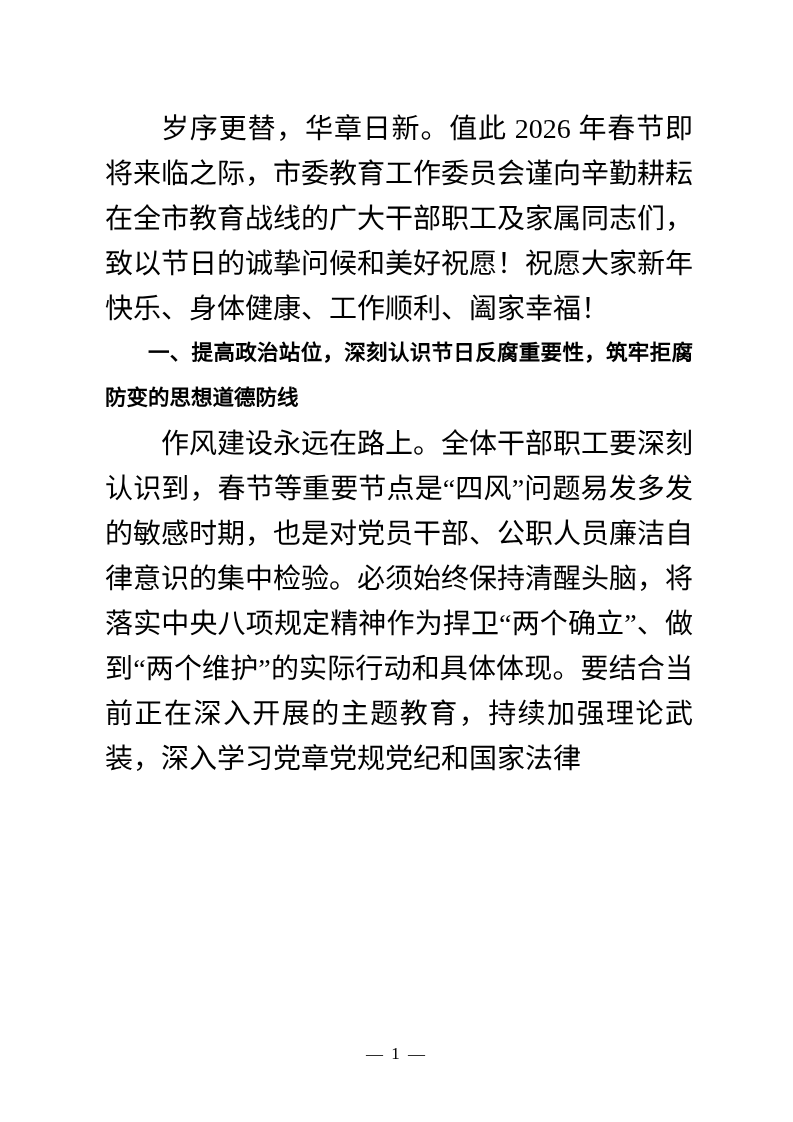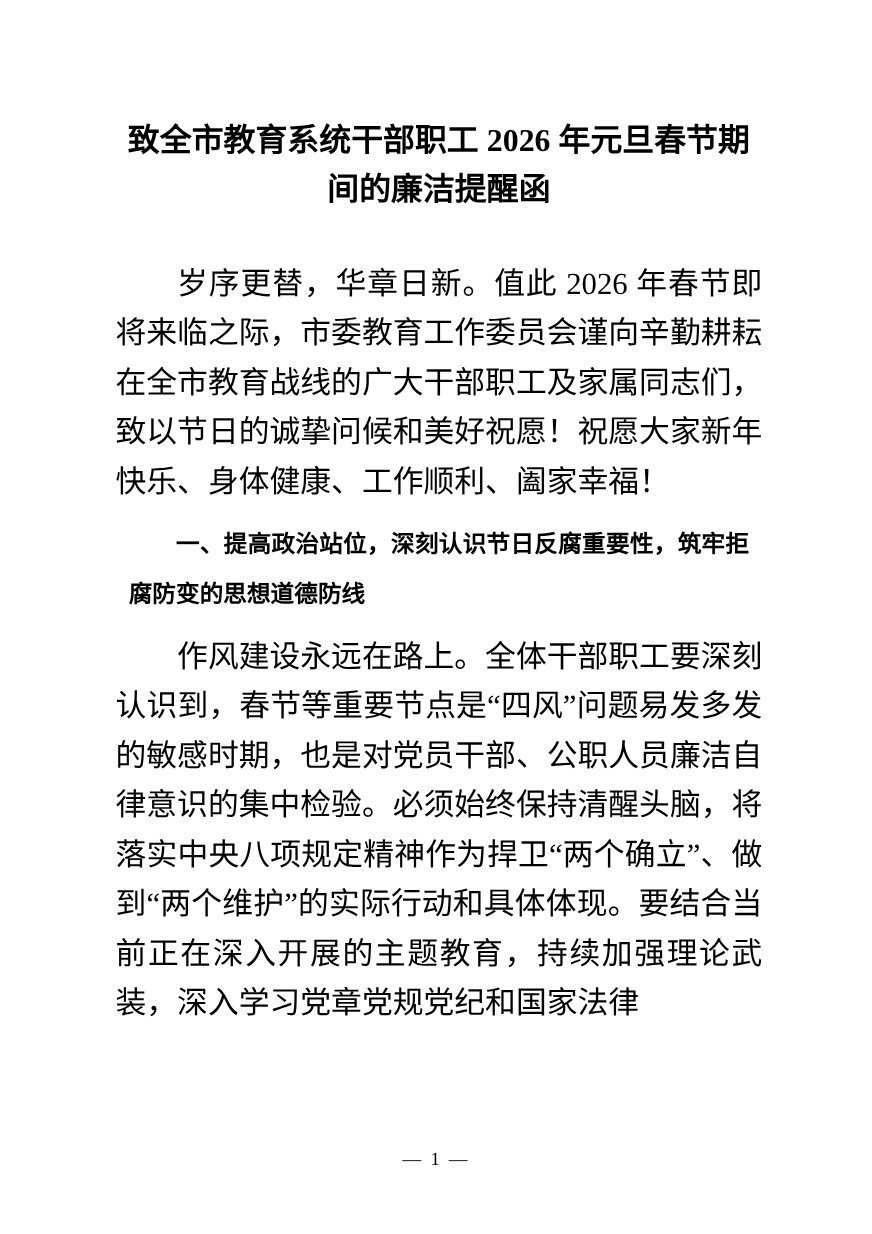--- a/index.html
+++ b/index.html
@@ -29,21 +29,21 @@
   }
   .body-para {
     margin: 0;
     font-size: 28px;
     line-height: 45px;
     text-indent: 2em;
     text-align: justify;
     text-justify: inter-ideograph;
   }
   .section-heading {
-    margin: 12px;
+    margin: 0;
     font-size: 21.5px;
     font-weight: bold;
     line-height: 45px;
     text-indent: 2em;
     text-align: justify;
     font-family: "Liberation Sans", "DejaVu Sans", sans-serif;
   }
   .page-footer {
     position: absolute;
     left: 0;
@@ -54,21 +54,20 @@
     letter-spacing: 2px;
     color: #000000;
     font-family: "Liberation Serif", "DejaVu Serif", serif;
   }
 </style>
 </head>
 <body>
 
 <div class="page">
 
-  <h1 class="doc-title">致全市教育系统干部职工 2026 年元旦春节期间的廉洁提醒函</h1>
 
   <p class="body-para">岁序更替，华章日新。值此 2026 年春节即将来临之际，市委教育工作委员会谨向辛勤耕耘在全市教育战线的广大干部职工及家属同志们，致以节日的诚挚问候和美好祝愿！祝愿大家新年快乐、身体健康、工作顺利、阖家幸福！</p>
 
 
   <h2 class="section-heading">一、提高政治站位，深刻认识节日反腐重要性，筑牢拒腐防变的思想道德防线</h2>
 
   <p class="body-para">作风建设永远在路上。全体干部职工要深刻认识到，春节等重要节点是“四风”问题易发多发的敏感时期，也是对党员干部、公职人员廉洁自律意识的集中检验。必须始终保持清醒头脑，将落实中央八项规定精神作为捍卫“两个确立”、做到“两个维护”的实际行动和具体体现。要结合当前正在深入开展的主题教育，持续加强理论武装，深入学习党章党规党纪和国家法律</p>
 
   <div class="page-footer">— 1 —</div>
 

